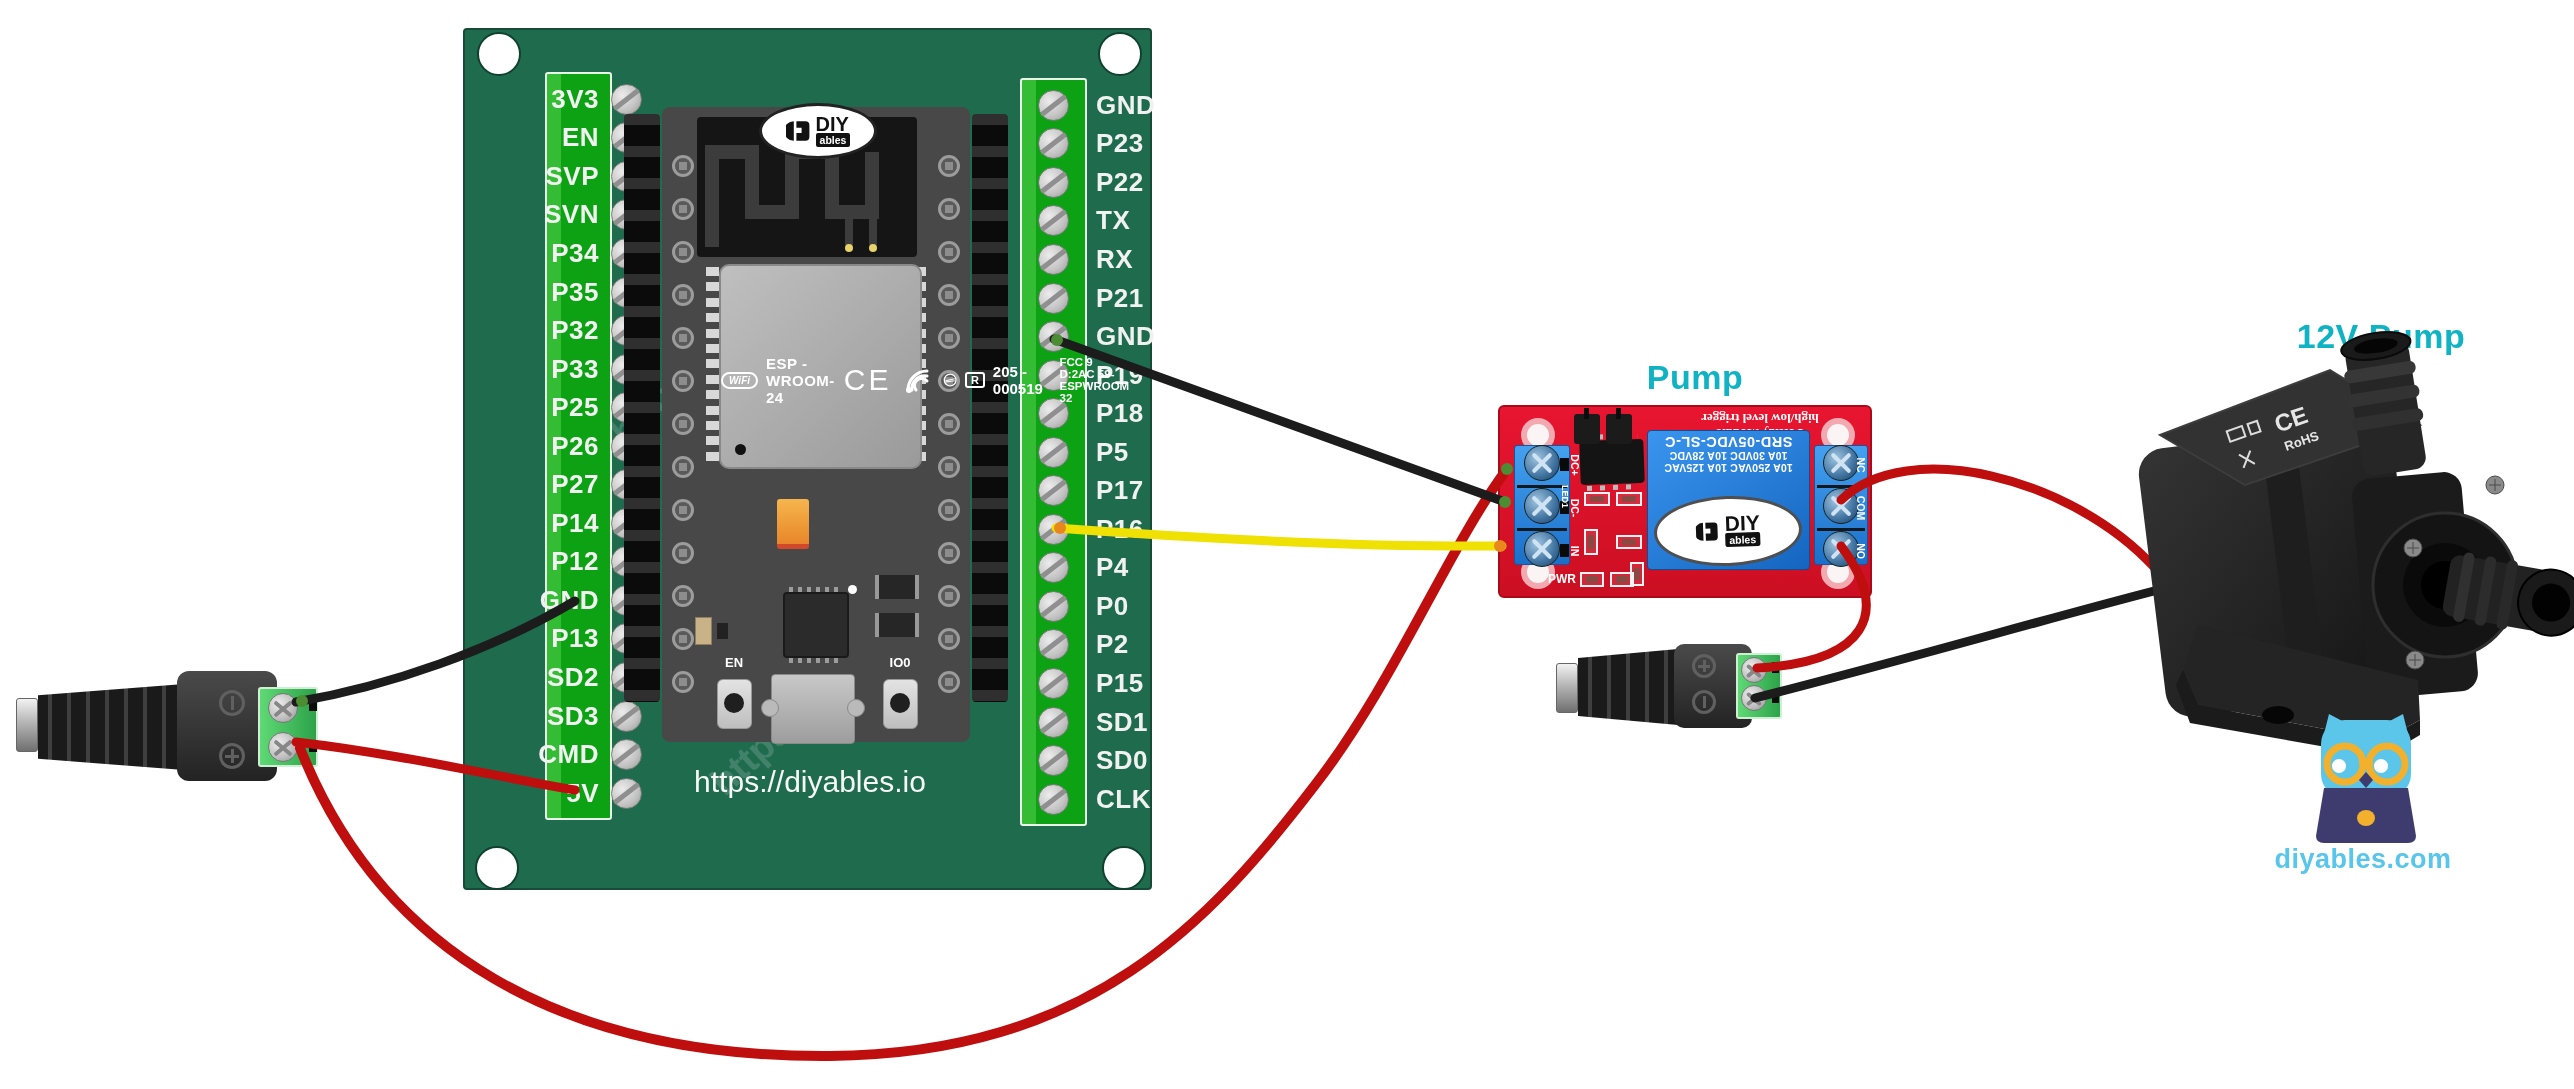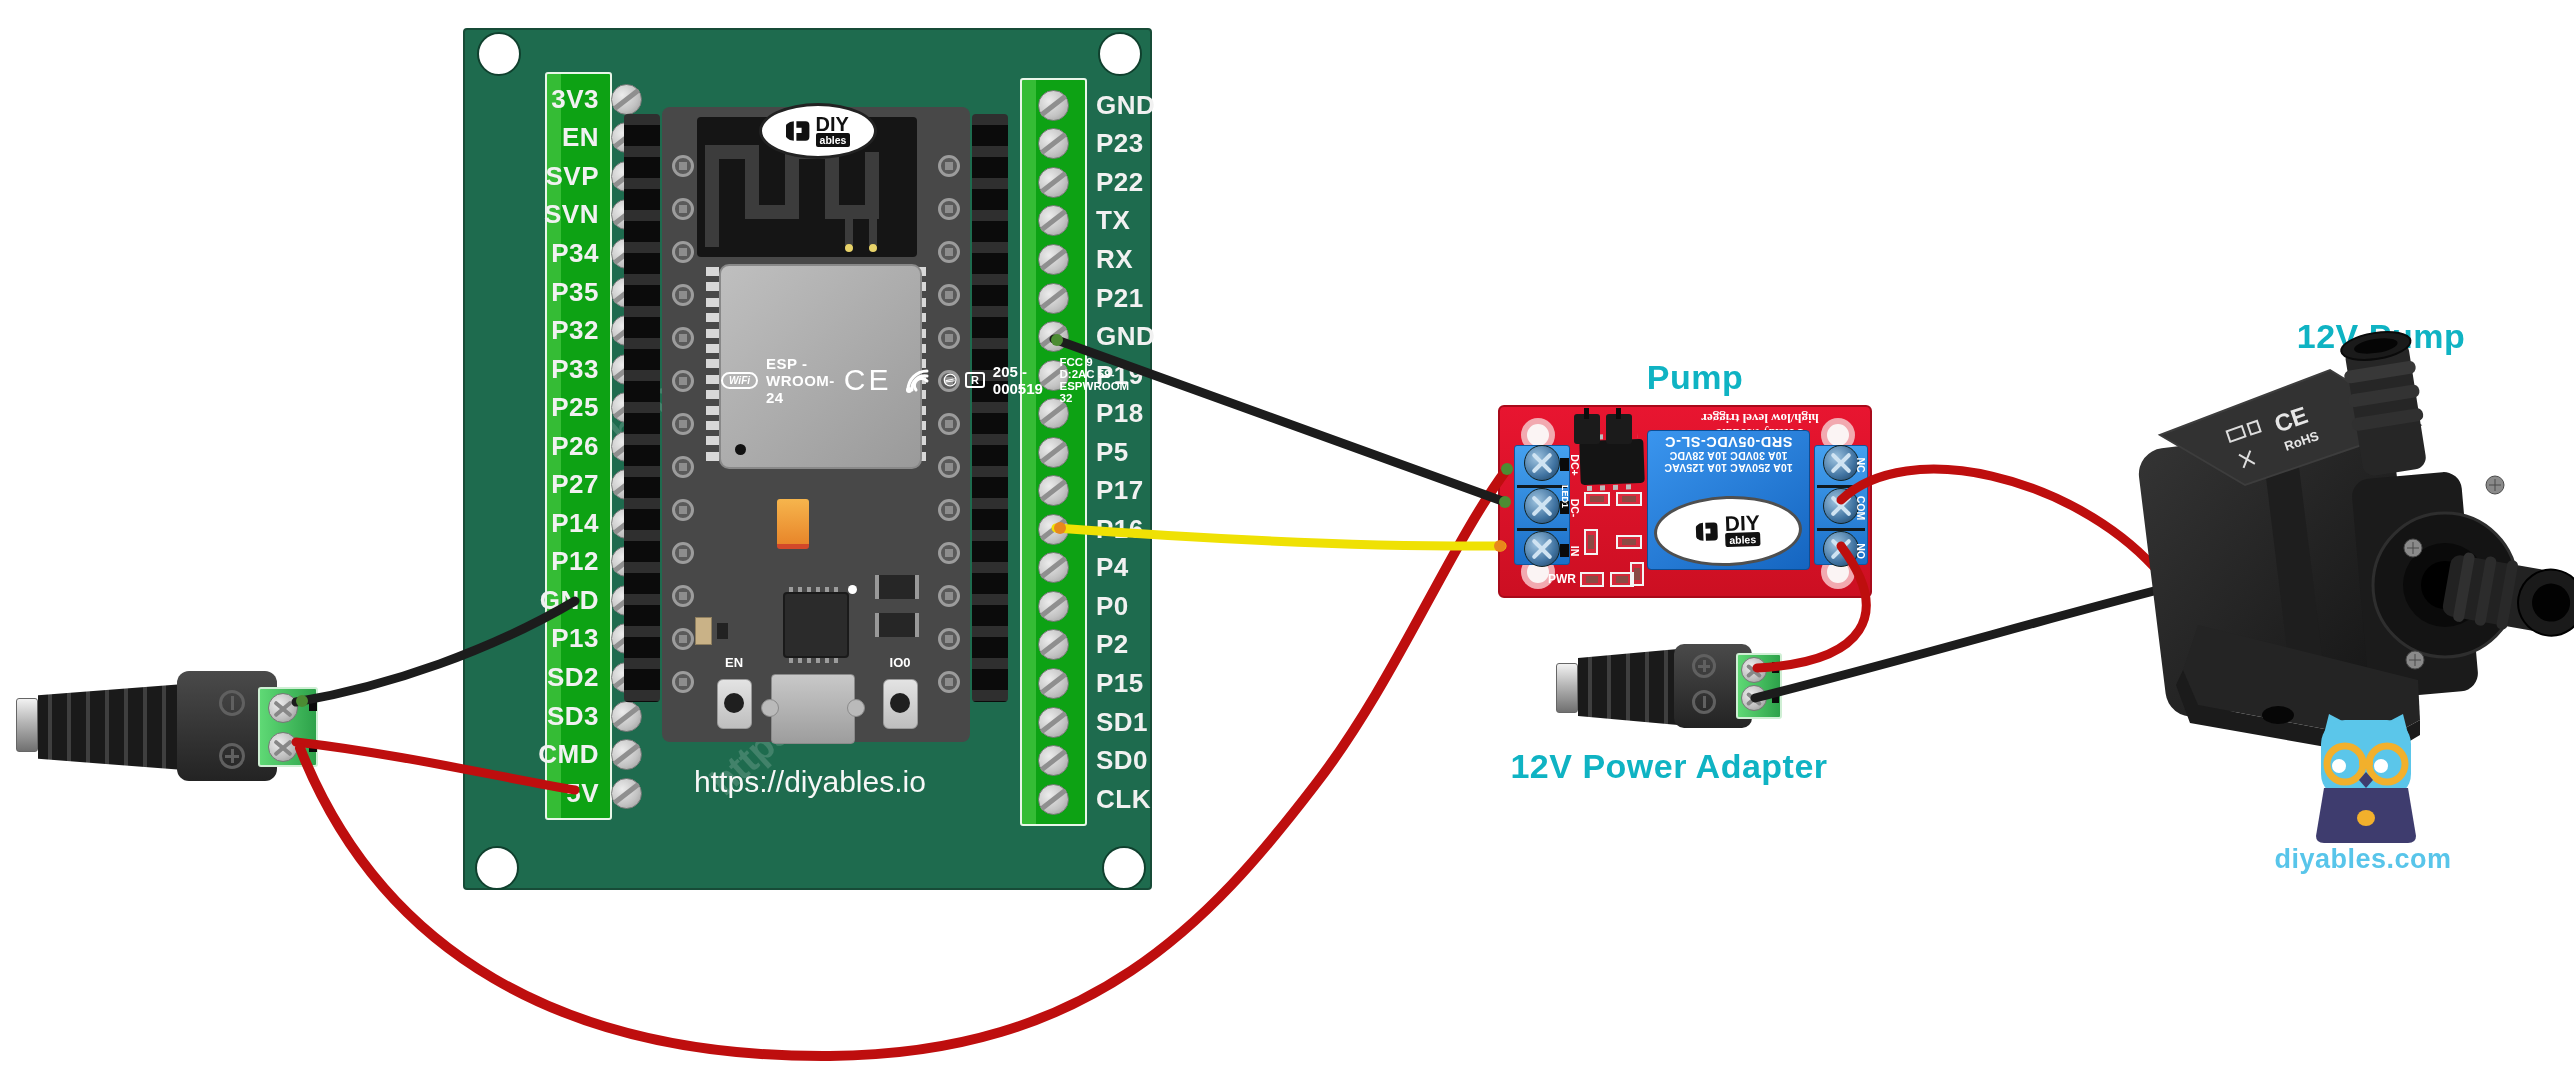--- a/index.html
+++ b/index.html
@@ -591,21 +591,20 @@
     <div class="jribs" style="left:24px;top:29px;width:100px;height:76px;clip-path:polygon(0 12%,100% 0,100% 100%,0 88%);"></div>
     <div class="jbody" style="left:120px;top:24px;width:78px;height:84px;border-radius:10px;"></div>
     <div class="symc sym-p" style="left:138px;top:34px;width:24px;height:24px;"></div>
     <div class="symc sym-v" style="left:138px;top:70px;width:24px;height:24px;"></div>
     <div class="jterm" style="left:182px;top:33px;width:46px;height:66px;"></div>
     <div class="jscrew" style="left:187px;top:37px;width:26px;height:26px;"></div>
     <div class="jscrew" style="left:187px;top:65px;width:26px;height:26px;"></div>
     <div class="jhole" style="left:218px;top:42px;width:7px;height:11px;"></div>
     <div class="jhole" style="left:218px;top:72px;width:7px;height:11px;"></div>
   </div>
-  <div class="lbl-cyan" style="left:1473px;top:747px;width:392px;">12V Power Adapter</div>
 
   <svg class="abs" style="left:0;top:0;pointer-events:none;" width="2574" height="1089" viewBox="0 0 2574 1089">
     <g fill="none" stroke-linecap="round">
       <path d="M 296,702 C 390,686 492,650 575,601" stroke="#1C1C1C" stroke-width="9"></path>
       <path d="M 296,742 C 400,754 504,778 575,790" stroke="#BE0E0E" stroke-width="9"></path>
       <path d="M 300,748 C 380,950 560,1058 830,1056 C 1090,1054 1210,922 1315,785 C 1395,682 1448,548 1507,469" stroke="#BE0E0E" stroke-width="10"></path>
       <path d="M 1054,339 C 1220,400 1372,453 1505,502" stroke="#1C1C1C" stroke-width="9"></path>
       <path d="M 1056,528 C 1220,540 1380,547 1502,546" stroke="#EFE104" stroke-width="9"></path>
       <path d="M 1841,500 C 1908,436 2072,478 2154,567" stroke="#BE0E0E" stroke-width="9"></path>
       <path d="M 1841,546 C 1892,614 1866,662 1757,668" stroke="#BE0E0E" stroke-width="9"></path>

